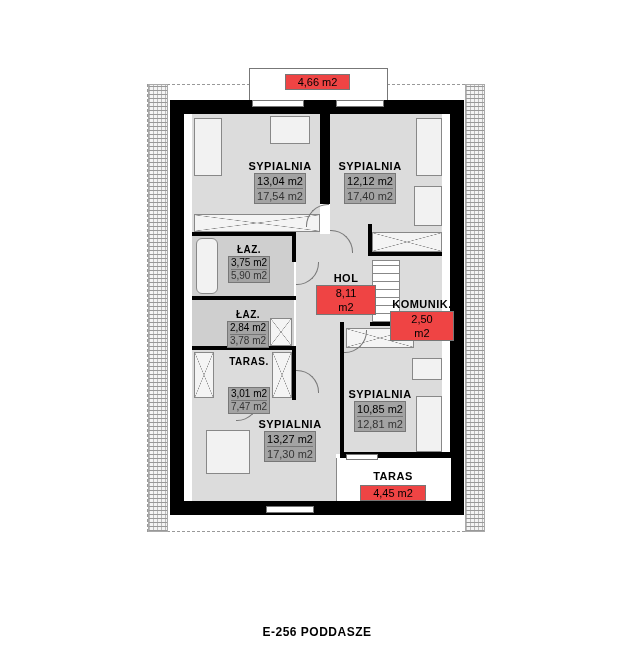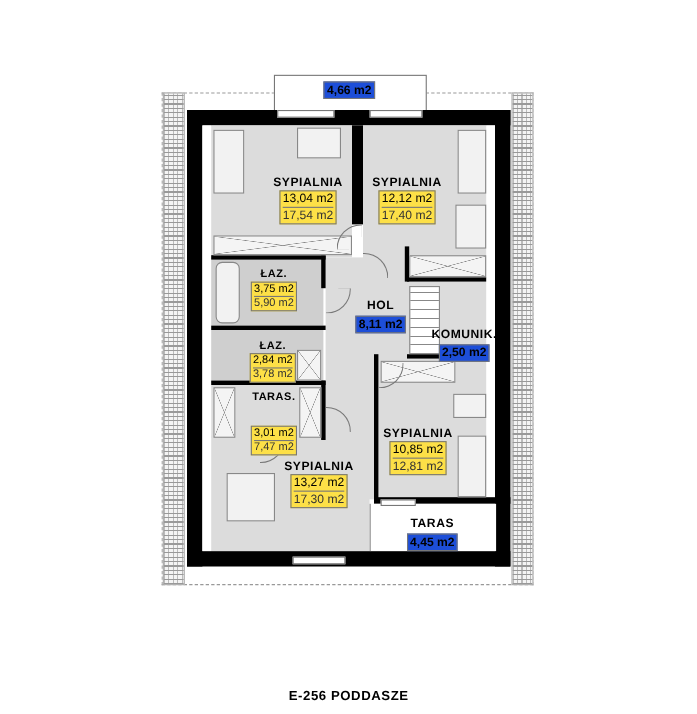--- a/index.html
+++ b/index.html
@@ -7,24 +7,24 @@
   .abs{position:absolute;}
   .wall{position:absolute;background:#000;}
   .room{position:absolute;background:#dcdcdc;}
   .wet{position:absolute;background:#cfcfcf;}
   .white{position:absolute;background:#fff;}
   .hatch{position:absolute;border:1px solid #aaa;
     background-image:repeating-linear-gradient(0deg,#999 0 1px,transparent 1px 4px),repeating-linear-gradient(90deg,#bbb 0 1px,transparent 1px 4px);
     background-color:#f4f4f4;}
   .label{position:absolute;text-align:center;color:#000;}
   .title{font-family:"Liberation Sans Narrow","Liberation Sans",sans-serif;font-weight:bold;font-size:11px;letter-spacing:0.5px;line-height:13px;}
-  .area-box{border:1px solid #777;background:#fde047;font-size:11px;line-height:14px;padding:0 2px;display:inline-block;}
+  .area-box{border:1px solid #777;background:#a3a3a3;font-size:11px;line-height:14px;padding:0 2px;display:inline-block;}
   .area-box .net{border-bottom:1px solid #777;display:block;}
   .area-box .gross{display:block;color:#333;}
-  .area-single{border:1px solid #777;background:#1d4ed8;font-size:11px;line-height:14px;padding:0 2px;display:inline-block;font-weight:bold;}
+  .area-single{border:1px solid #777;background:#ef4444;font-size:11px;line-height:14px;padding:0 12px;display:inline-block;}
   .dashed{position:absolute;border:1px dashed #999;}
   .bed{position:absolute;border:1px solid #888;background:#f2f2f2;}
   .wardrobe{position:absolute;border:1px solid #888;background:
      linear-gradient(to top right,transparent calc(50% - 0.5px),#888 50%,transparent calc(50% + 0.5px)),
      linear-gradient(to bottom right,transparent calc(50% - 0.5px),#888 50%,transparent calc(50% + 0.5px)),#f4f4f4;}
   .door-arc{position:absolute;border:1px solid #777;}
   .window{position:absolute;background:#fff;border:1px solid #777;}
   .stairs{position:absolute;background:repeating-linear-gradient(0deg,#fff 0 7px,#888 7px 8px);border:1px solid #888;}
   .caption{position:absolute;left:0;width:634px;top:625px;text-align:center;font-weight:bold;font-size:12px;letter-spacing:0.5px;}
 </style>

